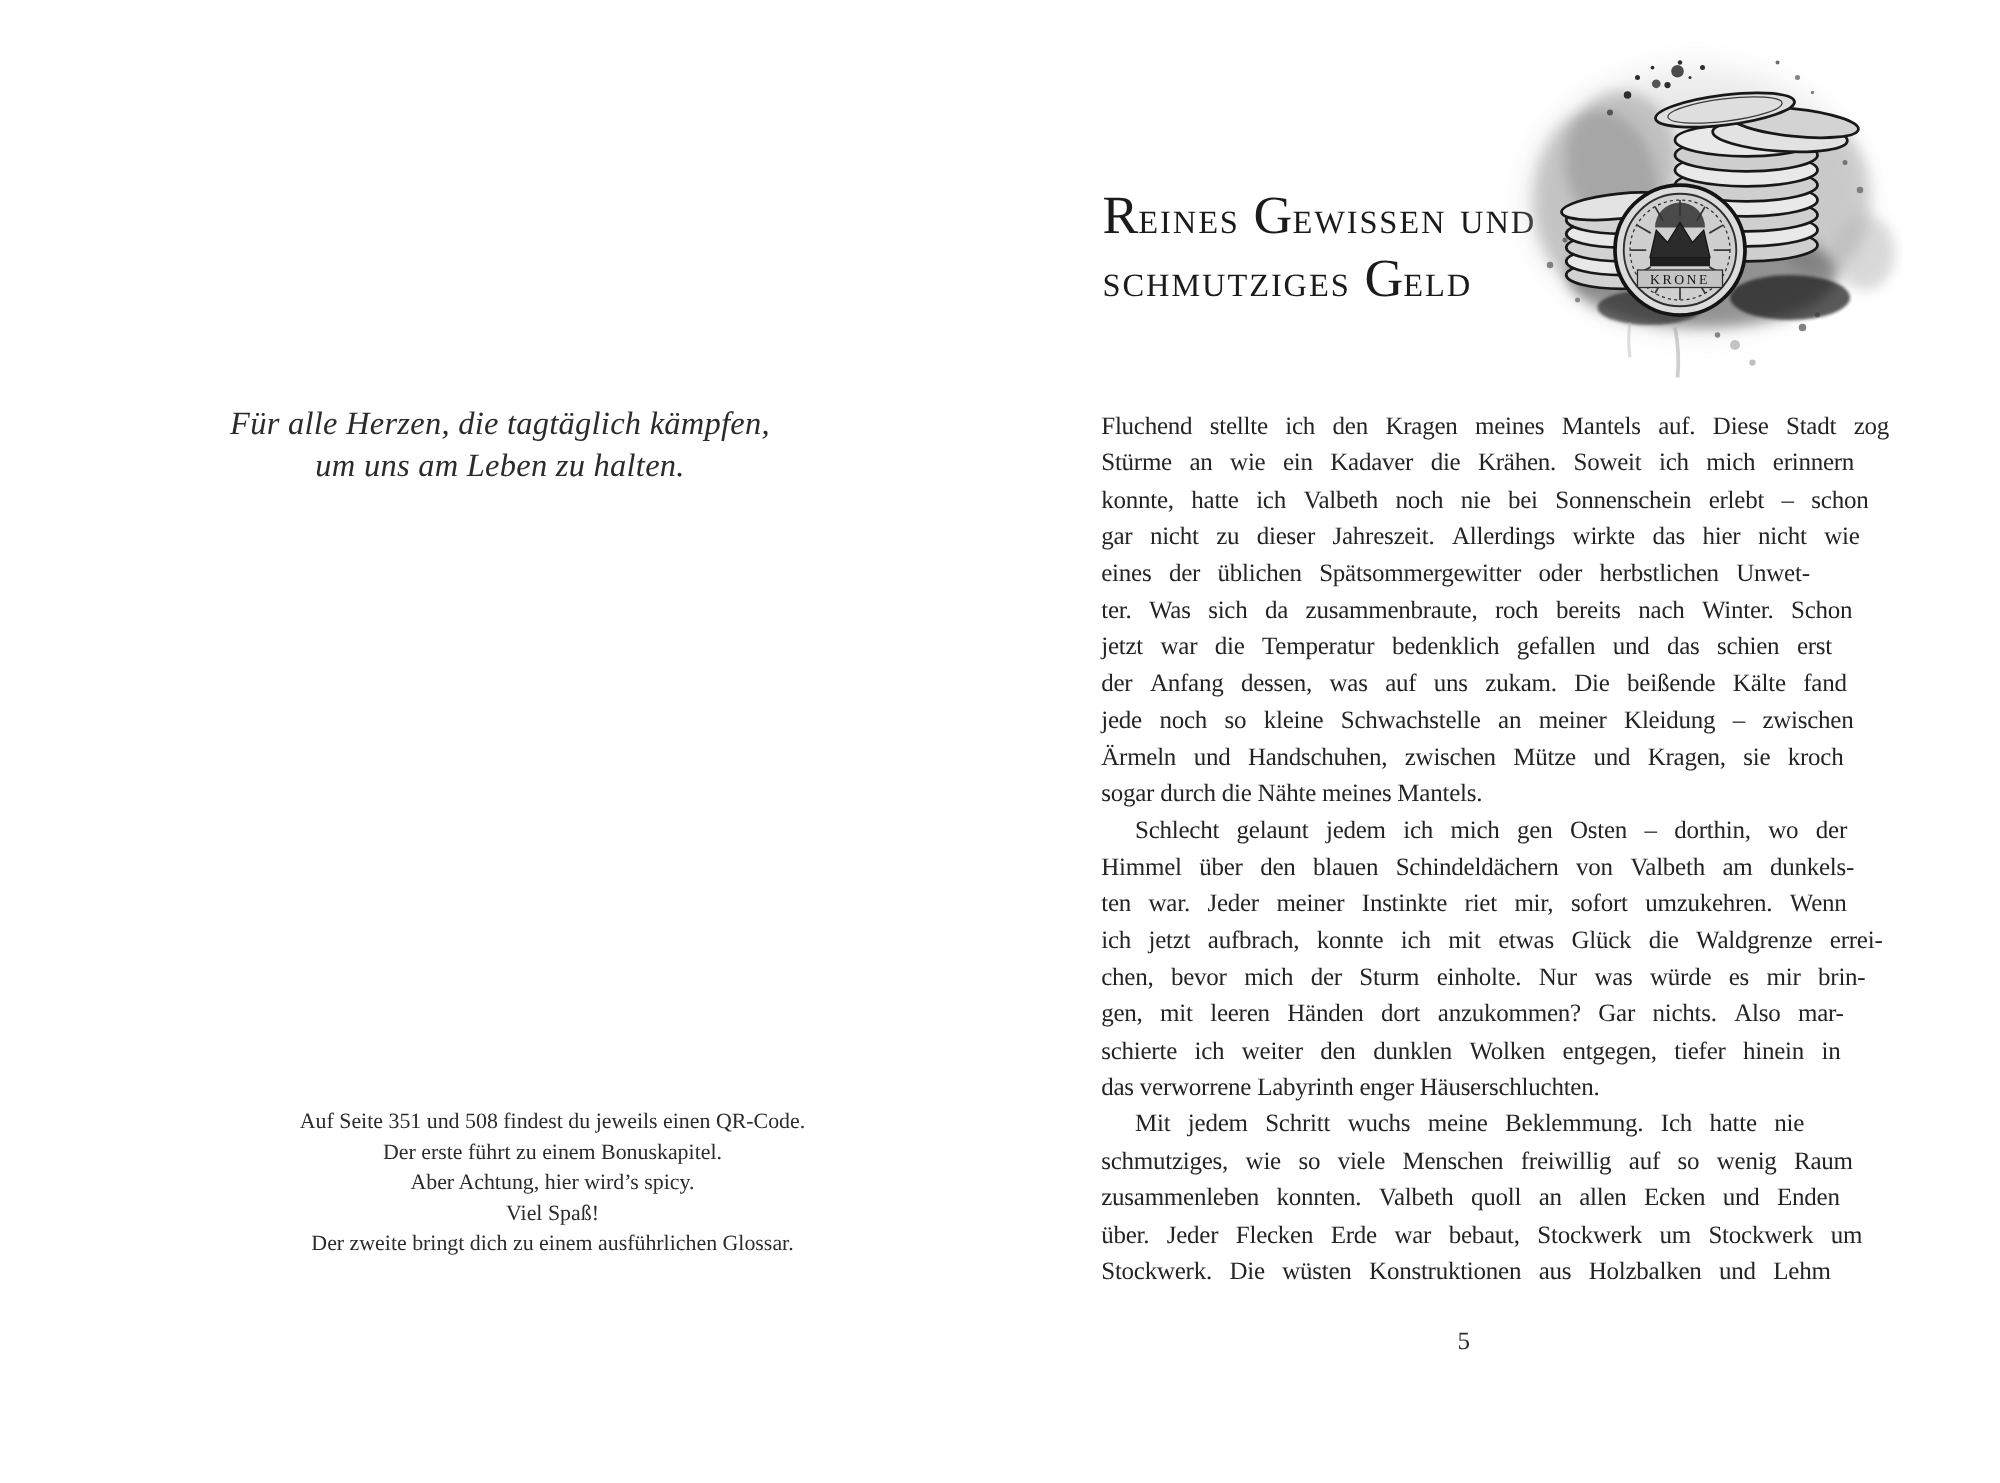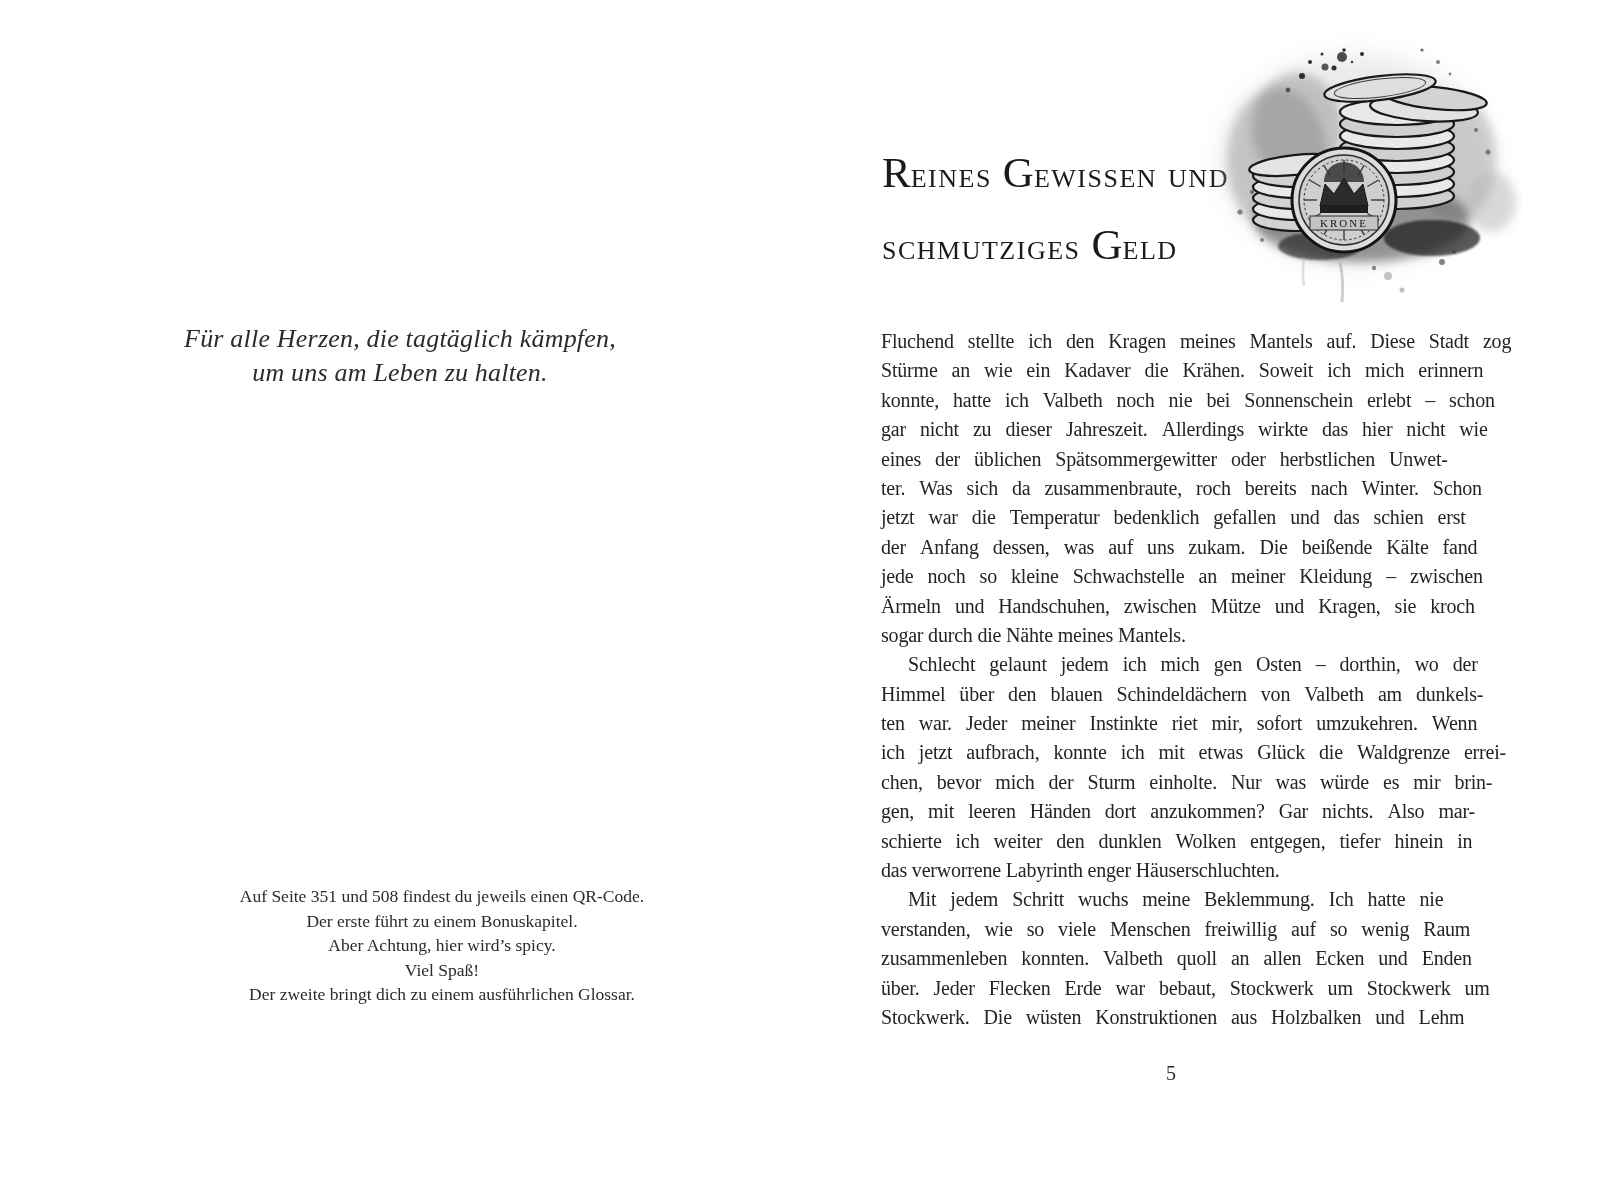--- a/index.html
+++ b/index.html
@@ -18,21 +18,21 @@
   }
   .qr-note{
     position:absolute;left:0;top:884px;width:800px;text-align:center;
     font-size:17.5px;line-height:24.6px;color:#2b2b2b;padding-left:42px;
   }
 
   
   .chapter-title{position:absolute;left:82px;top:148px;width:360px;color:#1b1b1b;}
   .t-line{white-space:nowrap;}
   .t-line1{line-height:50px;}
-  .t-line2{line-height:51px;margin-top:12px;}
+  .t-line2{line-height:34px;margin-top:0;}
   .tseg{margin-right:11px;}
   .t-init{font-size:43px;}
   .t-rest{font-size:26px;text-transform:uppercase;letter-spacing:1.5px;}
 
   .illustration{position:absolute;left:392px;top:10px;width:330px;height:305px;}
 
   .body-text{position:absolute;left:81px;top:327px;width:580px;
     font-size:20px;letter-spacing:-0.2px;color:#242424;}
   .bl{display:flex;justify-content:flex-start;line-height:29.4px;height:29.4px;gap:14px;}
   .bl-last{display:block;}
@@ -382,21 +382,21 @@
           <span>jedem</span>
           <span>Schritt</span>
           <span>wuchs</span>
           <span>meine</span>
           <span>Beklemmung.</span>
           <span>Ich</span>
           <span>hatte</span>
           <span>nie</span>
         </div>
         <div class="bl">
-          <span>verstanden,</span>
+          <span>schmutziges,</span>
           <span>wie</span>
           <span>so</span>
           <span>viele</span>
           <span>Menschen</span>
           <span>freiwillig</span>
           <span>auf</span>
           <span>so</span>
           <span>wenig</span>
           <span>Raum</span>
         </div>

